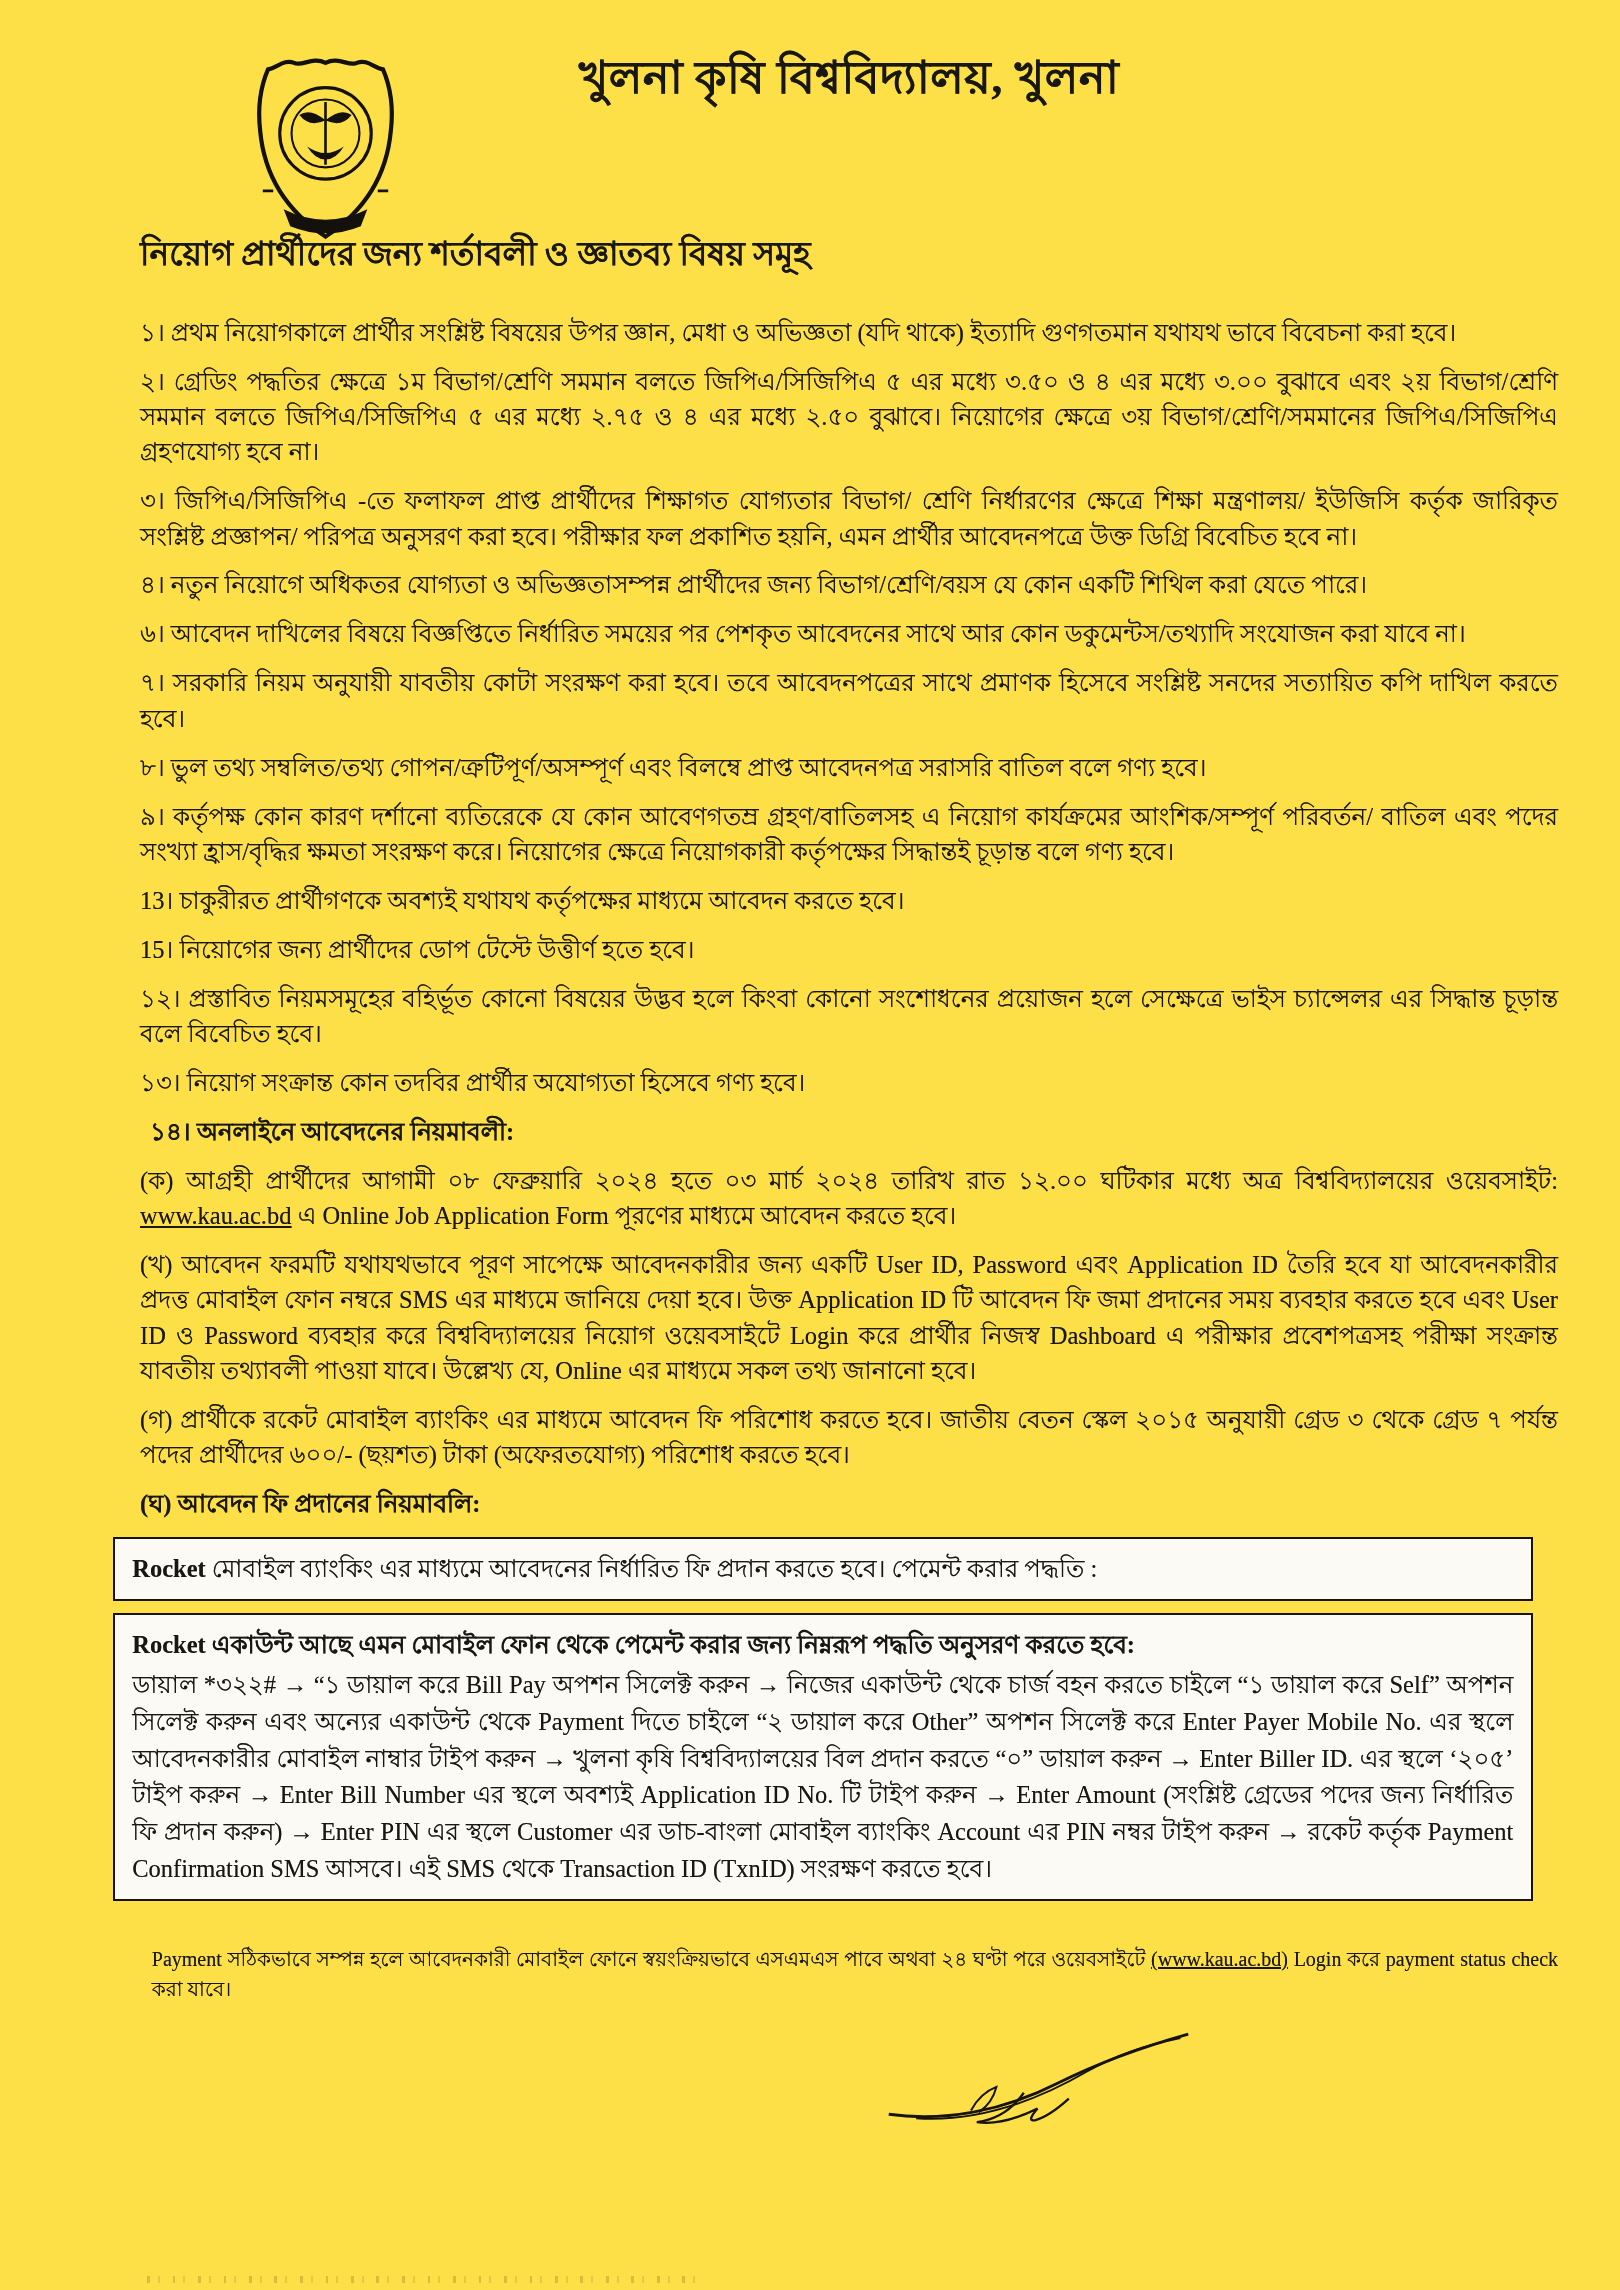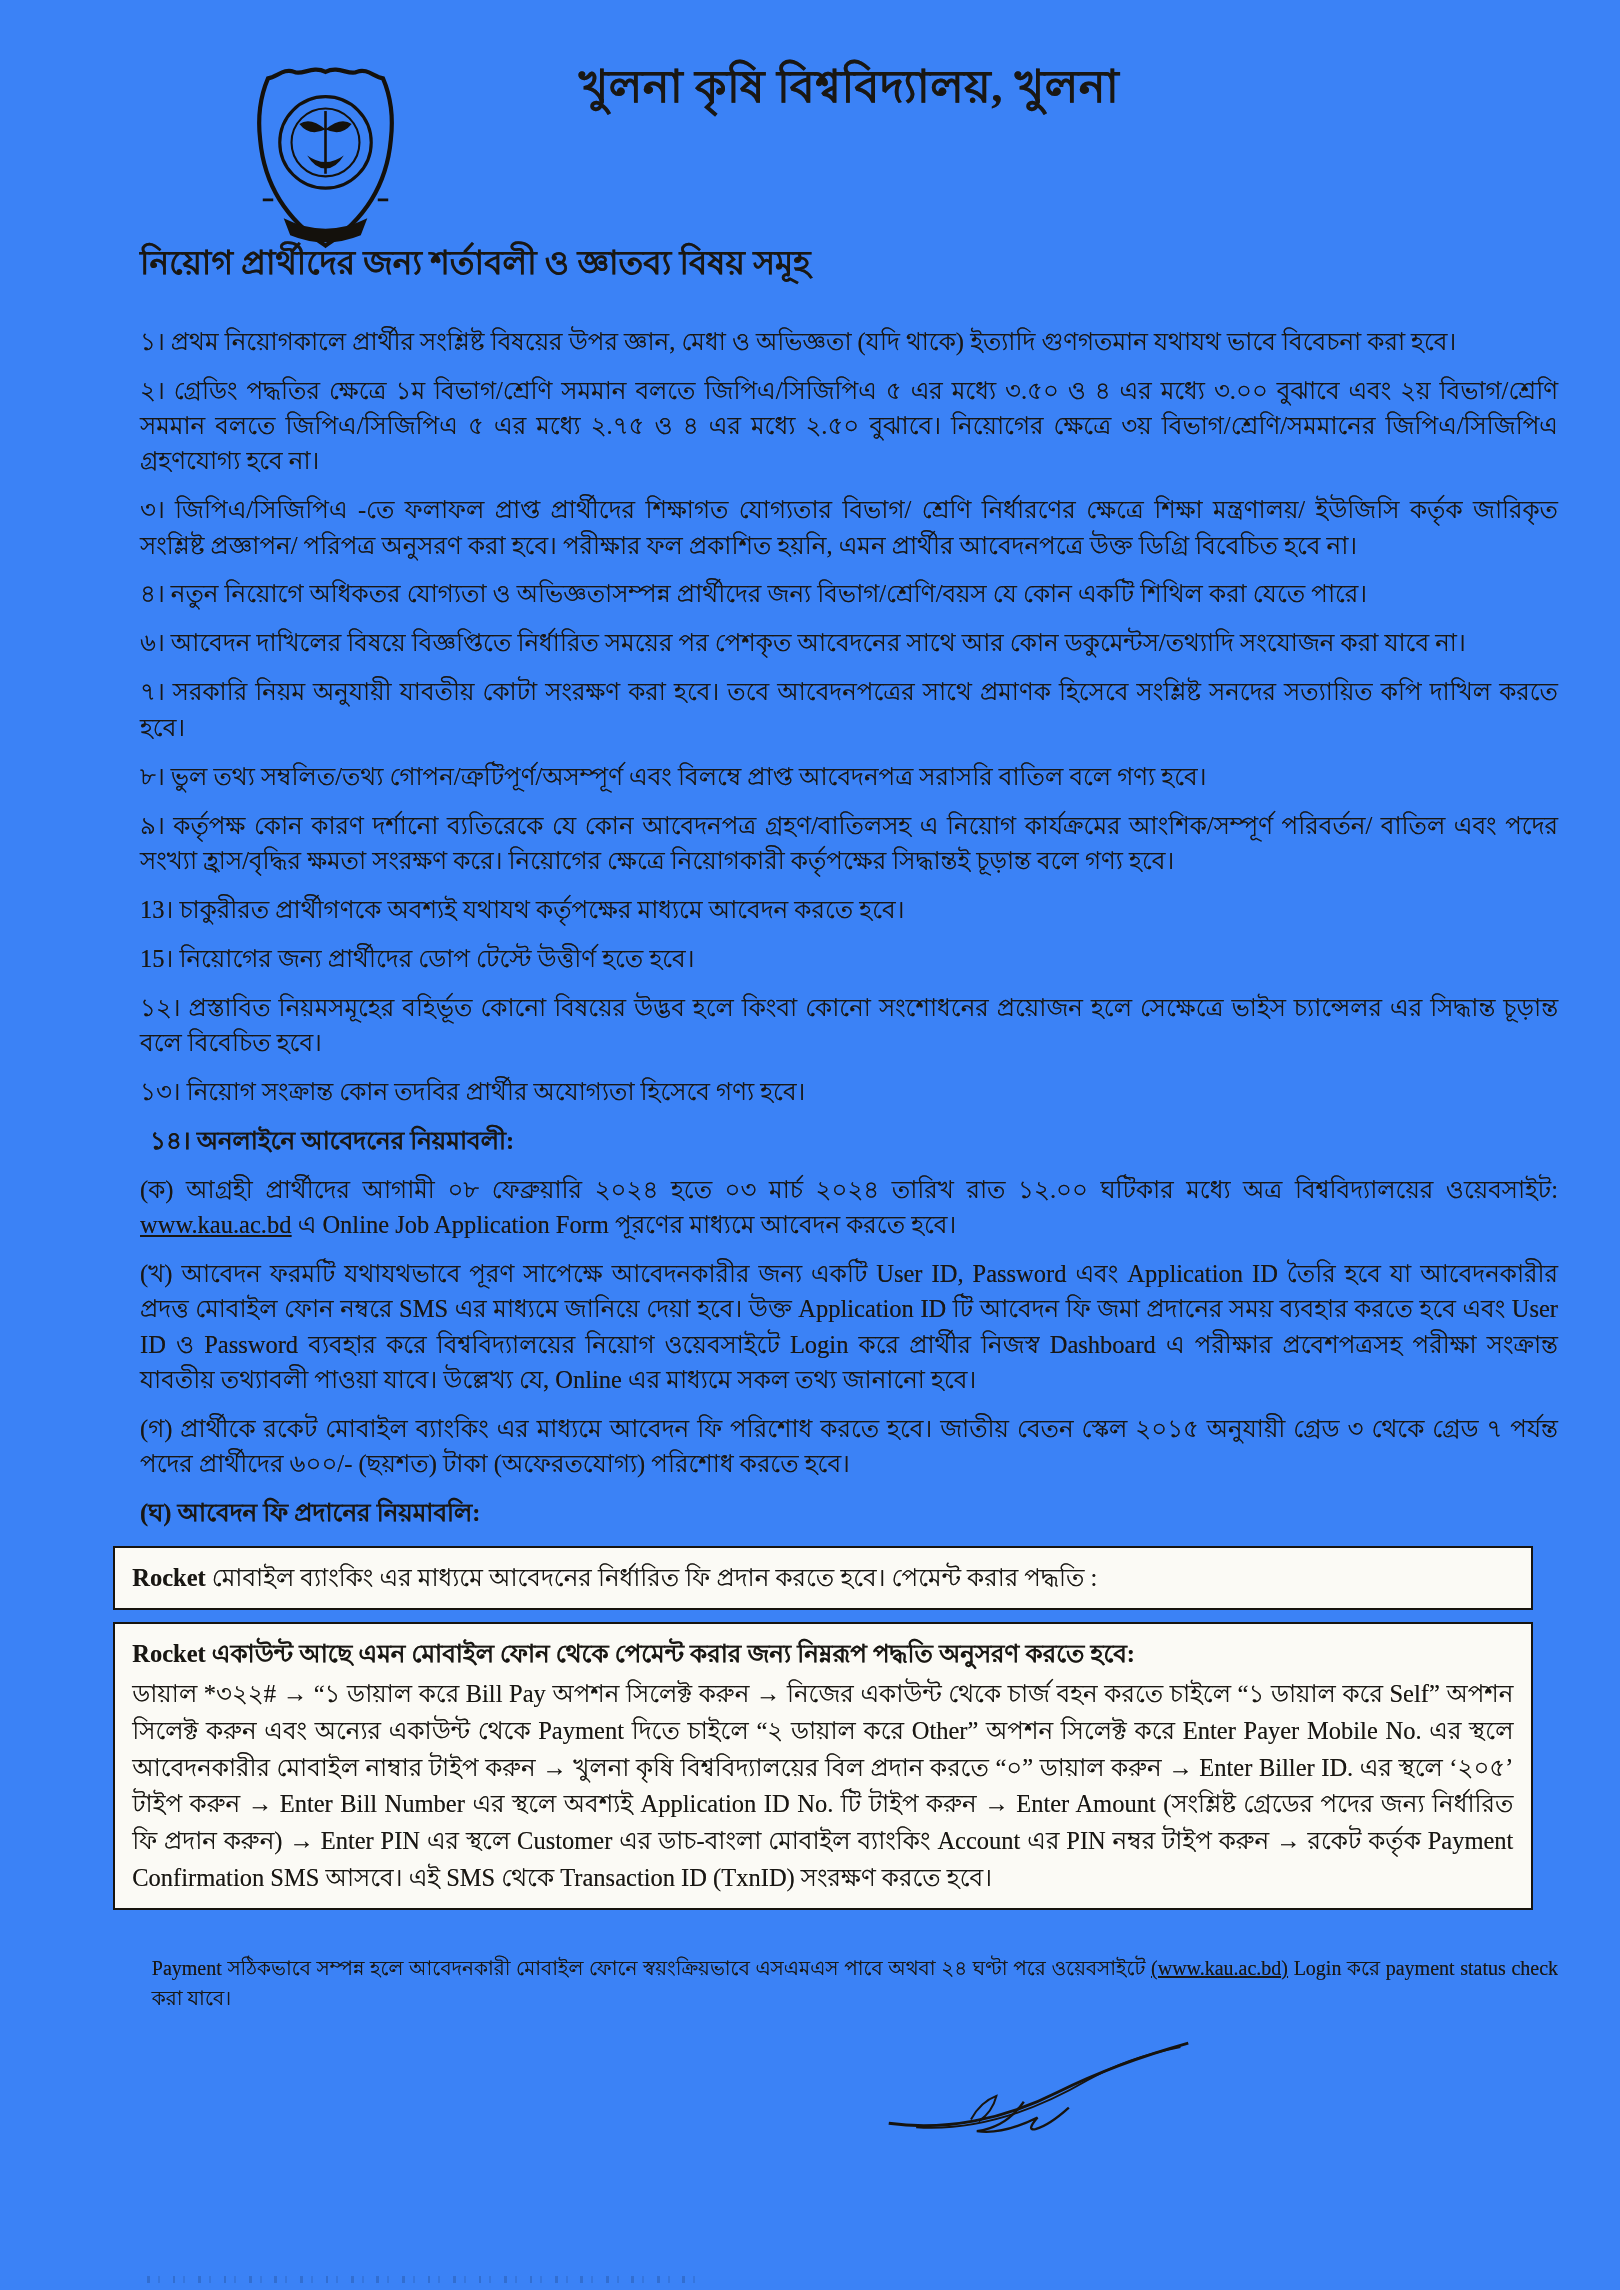--- a/index.html
+++ b/index.html
@@ -1,25 +1,25 @@
 <!DOCTYPE html>
 <html lang="bn"><head>
 <meta charset="utf-8">
 <style>
   html,body{margin:0;padding:0;background:#f3f1ea;}
   .page{
     position:relative;
     width:1620px;
     height:2291px;
     margin:0 auto;
-    background:#3b82f6;
+    background:#fde047;
     color:#191713;
     font-family:"Liberation Serif","DejaVu Serif",serif;
     box-sizing:border-box;
-    padding:42px 62px 39px 140px;
+    padding:33px 62px 39px 140px;
     overflow:hidden;
     text-shadow:0 0 0.4px rgba(20,18,14,.55);
   }
   
   .doc-header{position:relative; min-height:272px;}
   .logo{position:absolute; left:106px; top:11.8px; width:159px; height:196px;}
   .logo svg{width:100%; height:100%;}
   h1.uni-title{
     margin:9.8px 0 0 0;
     text-align:center;
@@ -102,21 +102,21 @@
 
   <main>
 
     <p class="term"><span class="num">১।</span> <span>প্রথম নিয়োগকালে প্রার্থীর সংশ্লিষ্ট বিষয়ের উপর জ্ঞান, মেধা ও অভিজ্ঞতা (যদি থাকে) ইত্যাদি গুণগতমান যথাযথ ভাবে বিবেচনা করা হবে।</span></p>
     <p class="term"><span class="num">২।</span> <span>গ্রেডিং পদ্ধতির ক্ষেত্রে ১ম বিভাগ/শ্রেণি সমমান বলতে জিপিএ/সিজিপিএ ৫ এর মধ্যে ৩.৫০ ও ৪ এর মধ্যে ৩.০০ বুঝাবে এবং ২য় বিভাগ/শ্রেণি সমমান বলতে জিপিএ/সিজিপিএ ৫ এর মধ্যে ২.৭৫ ও ৪ এর মধ্যে ২.৫০ বুঝাবে। নিয়োগের ক্ষেত্রে ৩য় বিভাগ/শ্রেণি/সমমানের জিপিএ/সিজিপিএ গ্রহণযোগ্য হবে না।</span></p>
     <p class="term"><span class="num">৩।</span> <span>জিপিএ/সিজিপিএ -তে ফলাফল প্রাপ্ত প্রার্থীদের শিক্ষাগত যোগ্যতার বিভাগ/ শ্রেণি নির্ধারণের ক্ষেত্রে শিক্ষা মন্ত্রণালয়/ ইউজিসি কর্তৃক জারিকৃত সংশ্লিষ্ট প্রজ্ঞাপন/ পরিপত্র অনুসরণ করা হবে। পরীক্ষার ফল প্রকাশিত হয়নি, এমন প্রার্থীর আবেদনপত্রে উক্ত ডিগ্রি বিবেচিত হবে না।</span></p>
     <p class="term"><span class="num">৪।</span> <span>নতুন নিয়োগে অধিকতর যোগ্যতা ও অভিজ্ঞতাসম্পন্ন প্রার্থীদের জন্য বিভাগ/শ্রেণি/বয়স যে কোন একটি শিথিল করা যেতে পারে।</span></p>
     <p class="term"><span class="num">৬।</span> <span>আবেদন দাখিলের বিষয়ে বিজ্ঞপ্তিতে নির্ধারিত সময়ের পর পেশকৃত আবেদনের সাথে আর কোন ডকুমেন্টস/তথ্যাদি সংযোজন করা যাবে না।</span></p>
     <p class="term"><span class="num">৭।</span> <span>সরকারি নিয়ম অনুযায়ী যাবতীয় কোটা সংরক্ষণ করা হবে। তবে আবেদনপত্রের সাথে প্রমাণক হিসেবে সংশ্লিষ্ট সনদের সত্যায়িত কপি দাখিল করতে হবে।</span></p>
     <p class="term"><span class="num">৮।</span> <span>ভুল তথ্য সম্বলিত/তথ্য গোপন/ত্রুটিপূর্ণ/অসম্পূর্ণ এবং বিলম্বে প্রাপ্ত আবেদনপত্র সরাসরি বাতিল বলে গণ্য হবে।</span></p>
-    <p class="term"><span class="num">৯।</span> <span>কর্তৃপক্ষ কোন কারণ দর্শানো ব্যতিরেকে যে কোন আবেদনপত্র গ্রহণ/বাতিলসহ এ নিয়োগ কার্যক্রমের আংশিক/সম্পূর্ণ পরিবর্তন/ বাতিল এবং পদের সংখ্যা হ্রাস/বৃদ্ধির ক্ষমতা সংরক্ষণ করে। নিয়োগের ক্ষেত্রে নিয়োগকারী কর্তৃপক্ষের সিদ্ধান্তই চূড়ান্ত বলে গণ্য হবে।</span></p>
+    <p class="term"><span class="num">৯।</span> <span>কর্তৃপক্ষ কোন কারণ দর্শানো ব্যতিরেকে যে কোন আবেণগতম্র গ্রহণ/বাতিলসহ এ নিয়োগ কার্যক্রমের আংশিক/সম্পূর্ণ পরিবর্তন/ বাতিল এবং পদের সংখ্যা হ্রাস/বৃদ্ধির ক্ষমতা সংরক্ষণ করে। নিয়োগের ক্ষেত্রে নিয়োগকারী কর্তৃপক্ষের সিদ্ধান্তই চূড়ান্ত বলে গণ্য হবে।</span></p>
     <p class="term"><span class="num">13।</span> <span>চাকুরীরত প্রার্থীগণকে অবশ্যই যথাযথ কর্তৃপক্ষের মাধ্যমে আবেদন করতে হবে।</span></p>
     <p class="term"><span class="num">15।</span> <span>নিয়োগের জন্য প্রার্থীদের ডোপ টেস্টে উত্তীর্ণ হতে হবে।</span></p>
     <p class="term"><span class="num">১২।</span> <span>প্রস্তাবিত নিয়মসমূহের বহির্ভূত কোনো বিষয়ের উদ্ভব হলে কিংবা কোনো সংশোধনের প্রয়োজন হলে সেক্ষেত্রে ভাইস চ্যান্সেলর এর সিদ্ধান্ত চূড়ান্ত বলে বিবেচিত হবে।</span></p>
     <p class="term"><span class="num">১৩।</span> <span>নিয়োগ সংক্রান্ত কোন তদবির প্রার্থীর অযোগ্যতা হিসেবে গণ্য হবে।</span></p>
 
     <p class="term heading-line"><span class="num bold">১৪।</span> <span class="bold">অনলাইনে আবেদনের নিয়মাবলী:</span></p>
 
     <p class="term"><span class="num">(ক)</span> <span>আগ্রহী প্রার্থীদের আগামী ০৮ ফেব্রুয়ারি ২০২৪ হতে ০৩ মার্চ ২০২৪ তারিখ রাত ১২.০০ ঘটিকার মধ্যে অত্র বিশ্ববিদ্যালয়ের ওয়েবসাইট:</span> <span class="link">www.kau.ac.bd</span> <span>এ Online Job Application Form পূরণের মাধ্যমে আবেদন করতে হবে।</span></p>
 
     <p class="term"><span class="num">(খ)</span> <span>আবেদন ফরমটি যথাযথভাবে পূরণ সাপেক্ষে আবেদনকারীর জন্য একটি User ID, Password এবং Application ID তৈরি হবে যা আবেদনকারীর প্রদত্ত মোবাইল ফোন নম্বরে SMS এর মাধ্যমে জানিয়ে দেয়া হবে। উক্ত Application ID টি আবেদন ফি জমা প্রদানের সময় ব্যবহার করতে হবে এবং User ID ও Password ব্যবহার করে বিশ্ববিদ্যালয়ের নিয়োগ ওয়েবসাইটে Login করে প্রার্থীর নিজস্ব Dashboard এ পরীক্ষার প্রবেশপত্রসহ পরীক্ষা সংক্রান্ত যাবতীয় তথ্যাবলী পাওয়া যাবে। উল্লেখ্য যে, Online এর মাধ্যমে সকল তথ্য জানানো হবে।</span></p>

